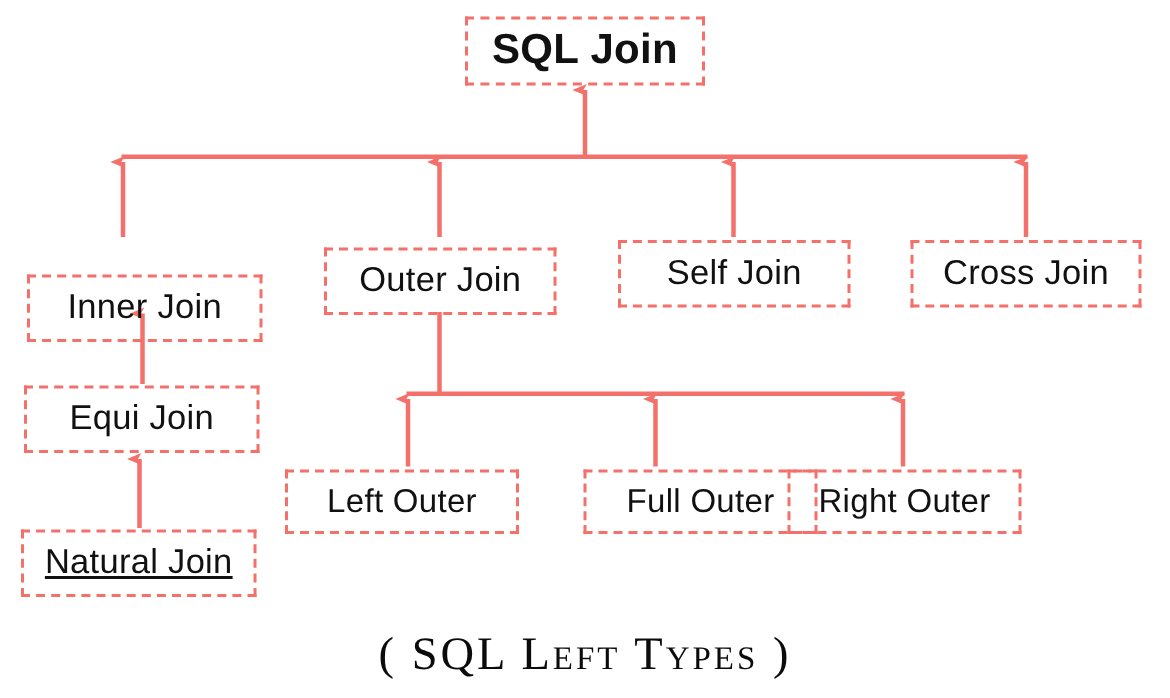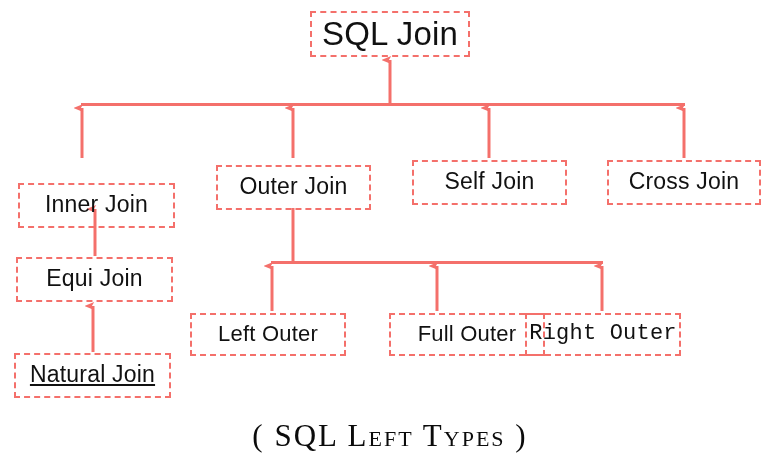--- a/index.html
+++ b/index.html
@@ -46,21 +46,22 @@
     line-height: 1;
     padding-bottom: 2px;
   }
 
   
   #node-sql-join {
     left: 310px;
     top: 11px;
     width: 160px;
     height: 46px;
-    font-size: 33px;
+    font-size: 28px;
+    font-weight: bold;
   }
 
   
   #node-inner-join {
     left: 18px;
     top: 160px;
     width: 157px;
     height: 45px;
     font-size: 23px;
     margin-top: 23px;
@@ -119,21 +120,20 @@
     height: 43px;
     font-size: 22px;
     margin-left: 32px;
   }
   #node-right-outer {
     left: 525px;
     top: 313px;
     width: 156px;
     height: 43px;
     font-size: 22px;
-    font-family: Liberation Mono, monospace;
   }
 
   
   #caption {
     position: absolute;
     left: 0;
     top: 418px;
     width: 780px;
     text-align: center;
     font-family: "Liberation Serif", serif;

